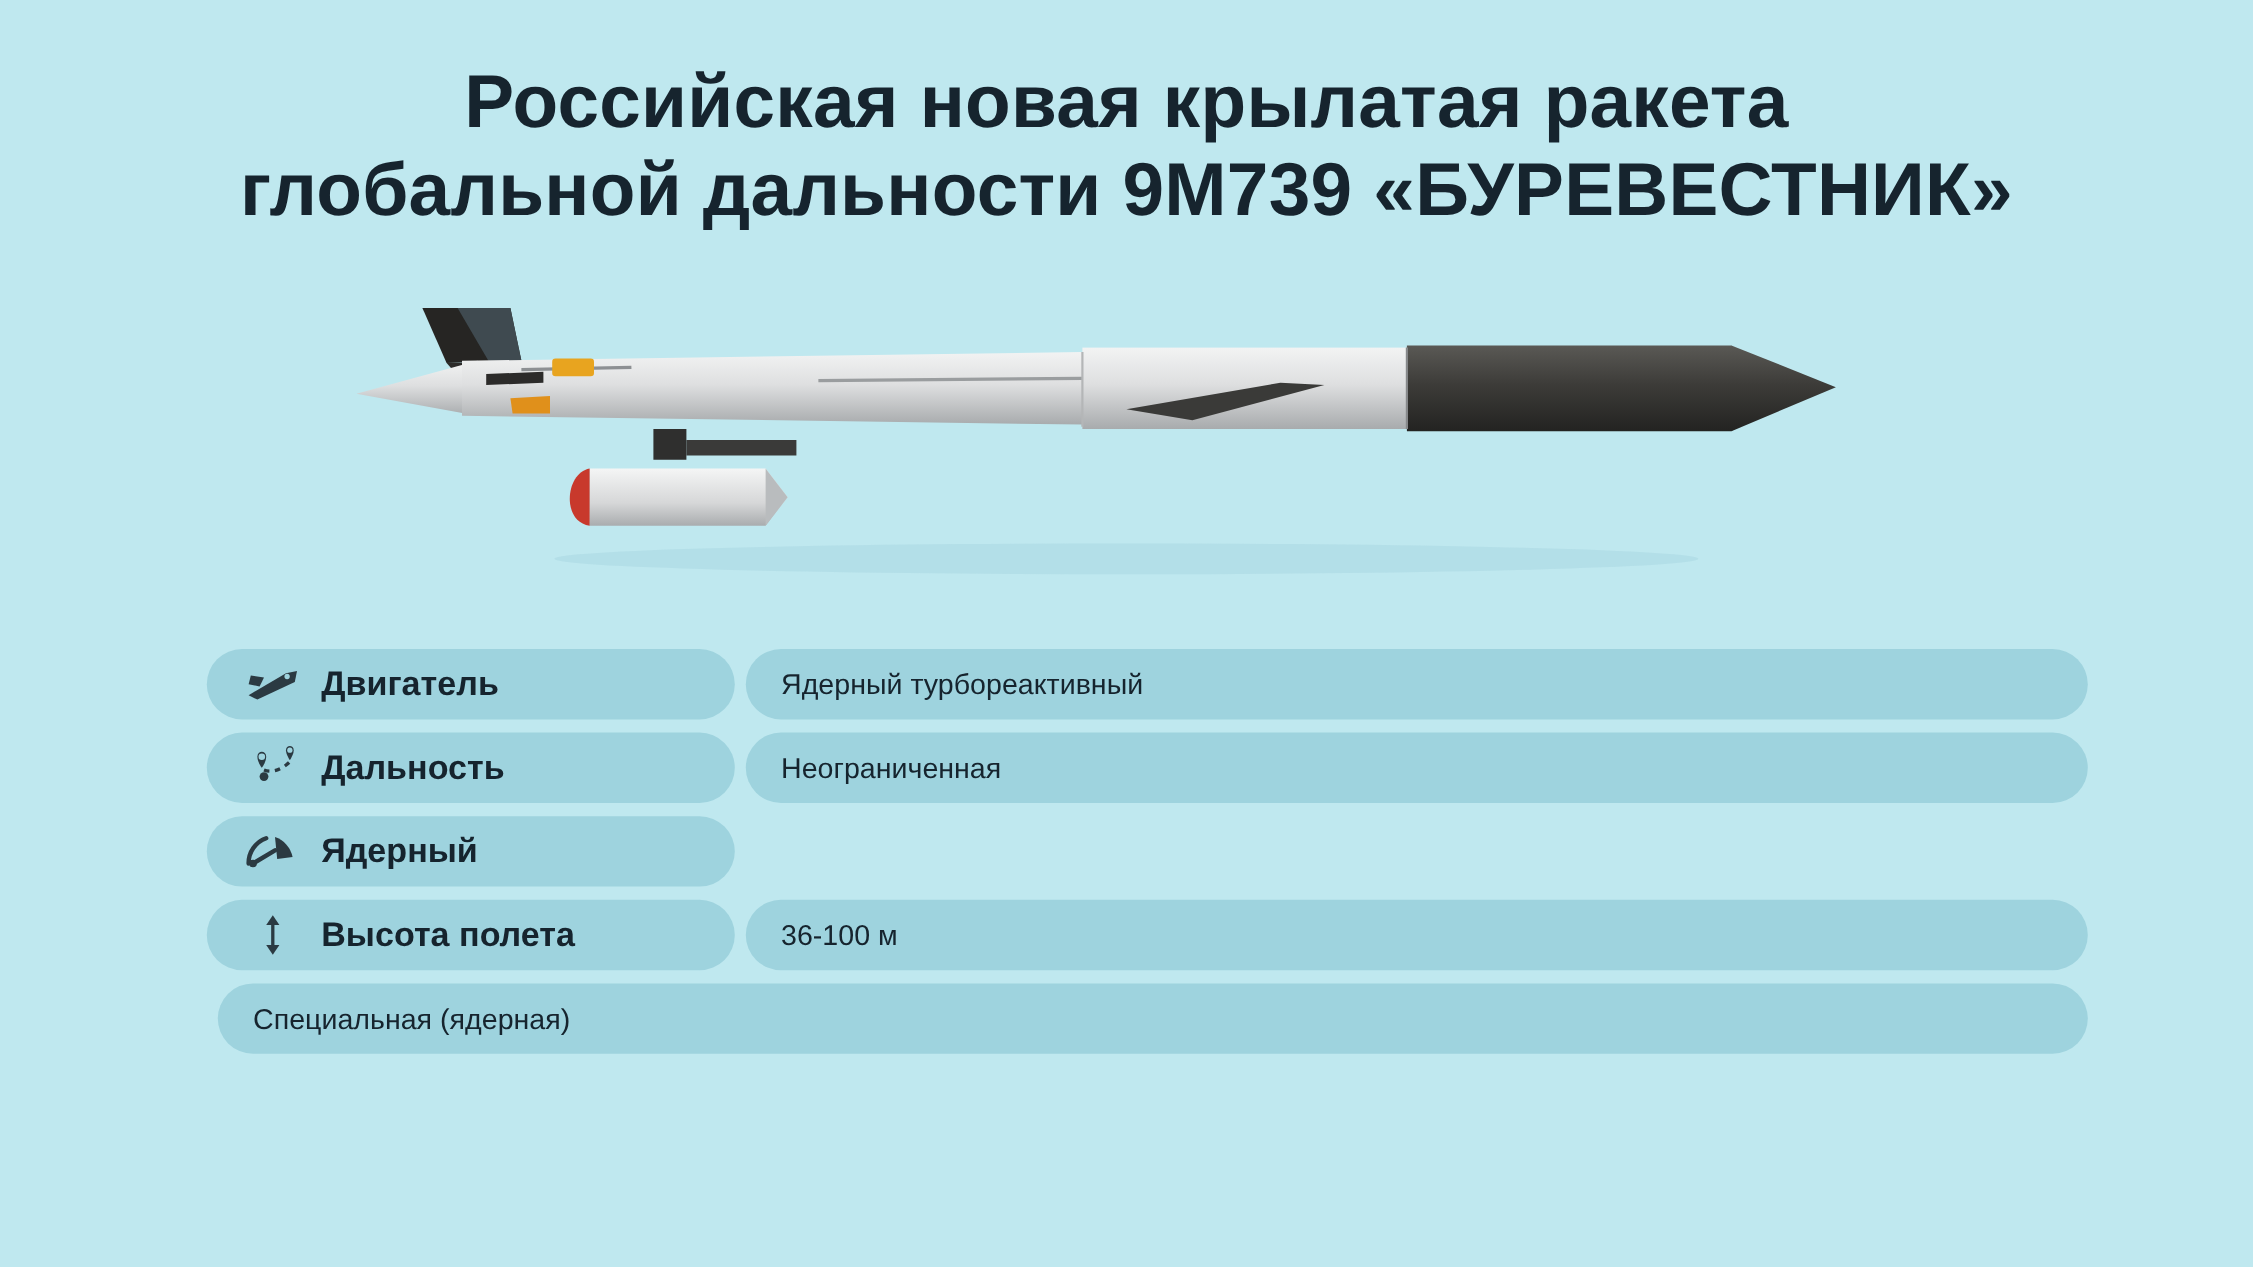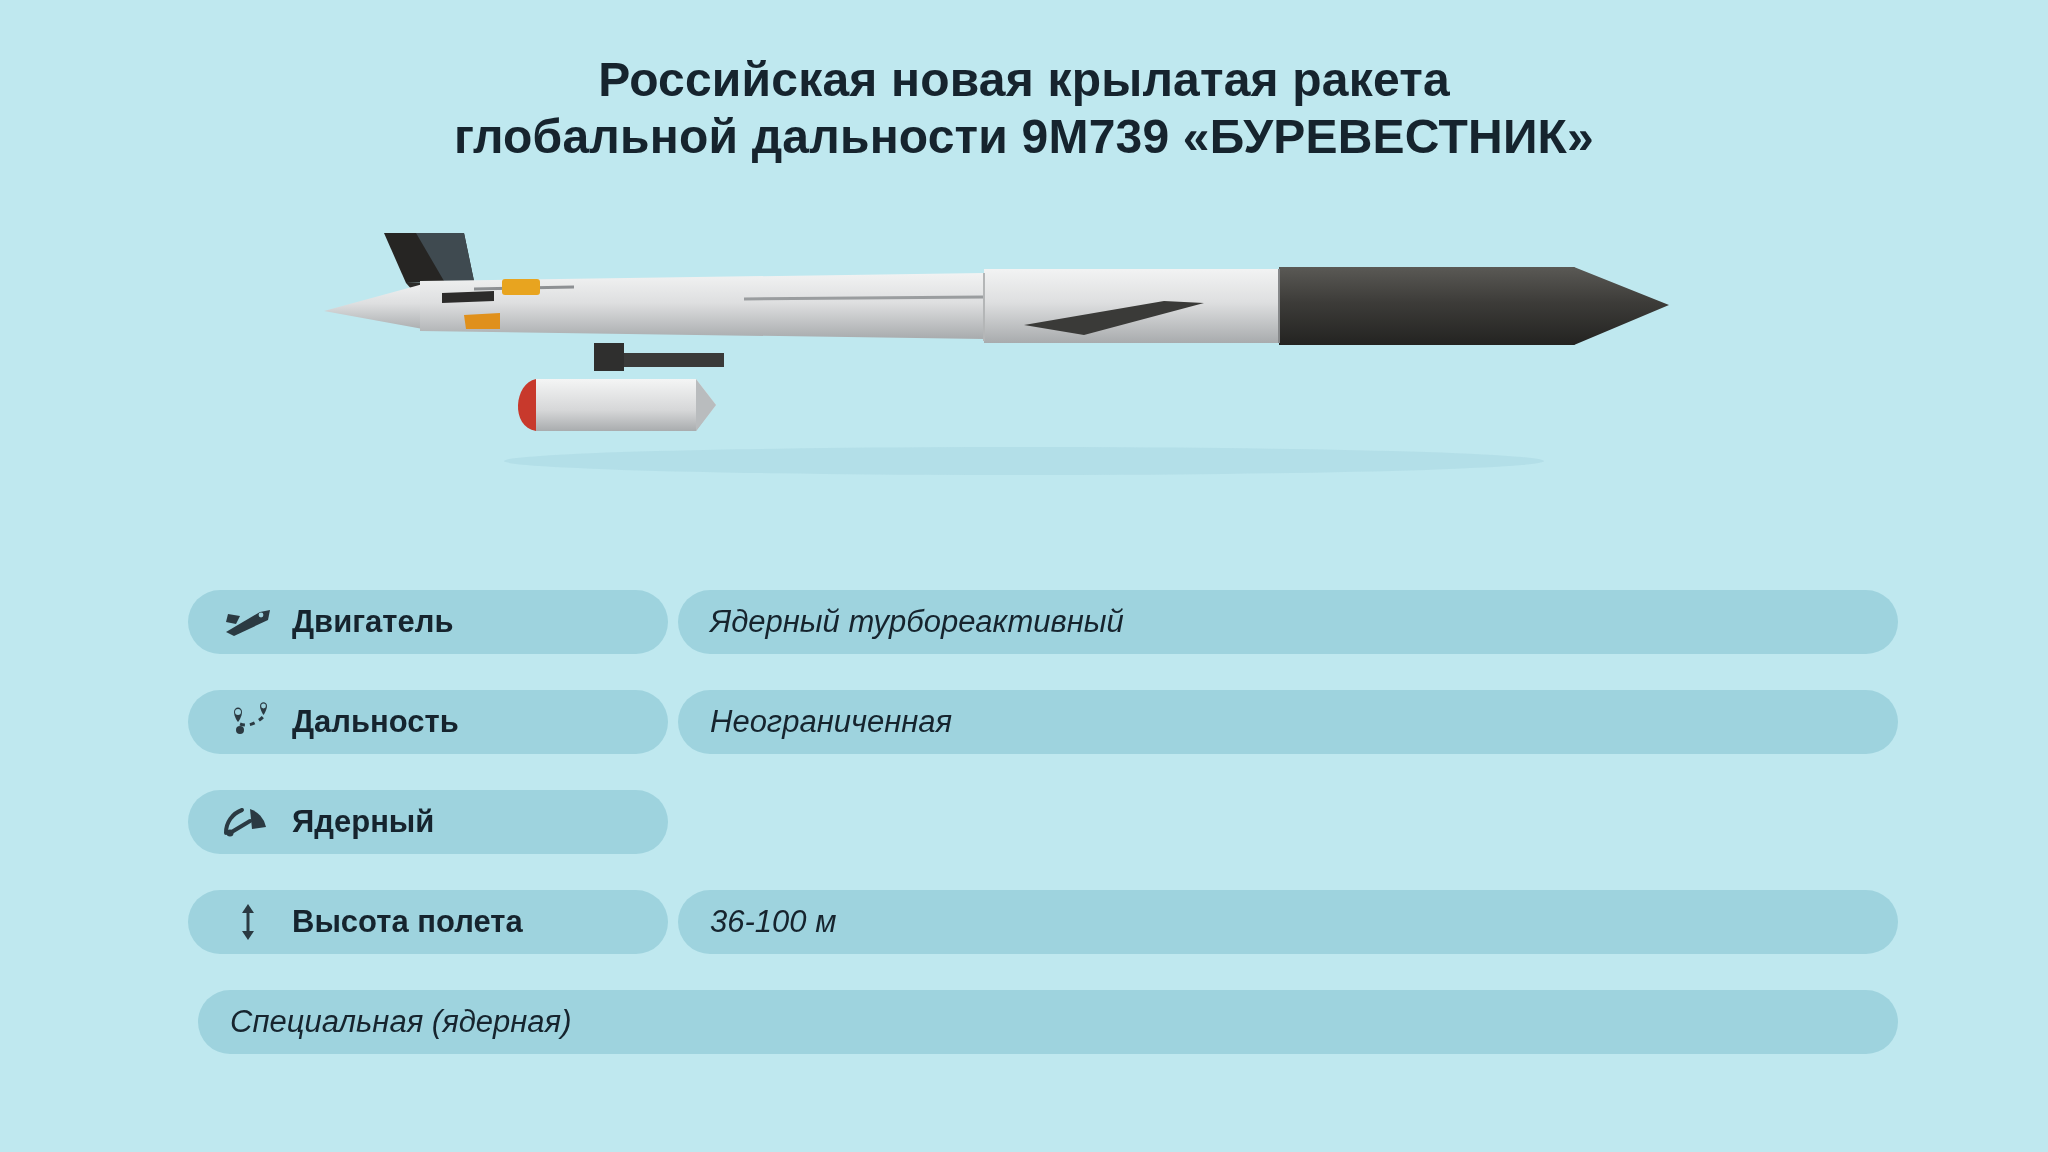--- a/index.html
+++ b/index.html
@@ -22,21 +22,21 @@
     position: relative;
     box-sizing: border-box;
   }
 
   
   .title-block {
     padding-top: 52px;
     text-align: center;
   }
   .title-line {
-    font-size: 48px;
+    font-size: 68px;
     font-weight: bold;
     line-height: 1.18;
     letter-spacing: 0.2px;
     color: #16242e;
   }
 
   
   .hero {
     position: relative;
     width: 2048px;
@@ -52,21 +52,21 @@
   .specs {
     position: absolute;
     left: 188px;
     top: 590px;
     width: 1710px;
   }
   .spec-row {
     display: flex;
     align-items: flex-end;
     height: 64px;
-    margin-bottom: 36px;
+    margin-bottom: 12px;
   }
   .spec-label {
     display: flex;
     align-items: center;
     background: #9ed3de;
     border-radius: 32px;
     width: 480px;
     min-width: 480px;
     height: 64px;
     box-sizing: border-box;
@@ -92,24 +92,23 @@
     align-items: center;
     background: #9ed3de;
     border-radius: 32px;
     flex: 1;
     height: 64px;
     box-sizing: border-box;
     margin-left: 10px;
     padding-left: 32px;
   }
   .spec-value-text {
-    font-size: 31px;
+    font-size: 26px;
     color: #16242e;
     white-space: nowrap;
-    font-style: italic;
   }
 </style>
 </head>
 <body>
 
 <div class="page">
 
   <div class="title-block">
     <div class="title-line">Российская новая крылатая ракета</div>
     <div class="title-line">глобальной дальности 9М739 «БУРЕВЕСТНИК»</div>

